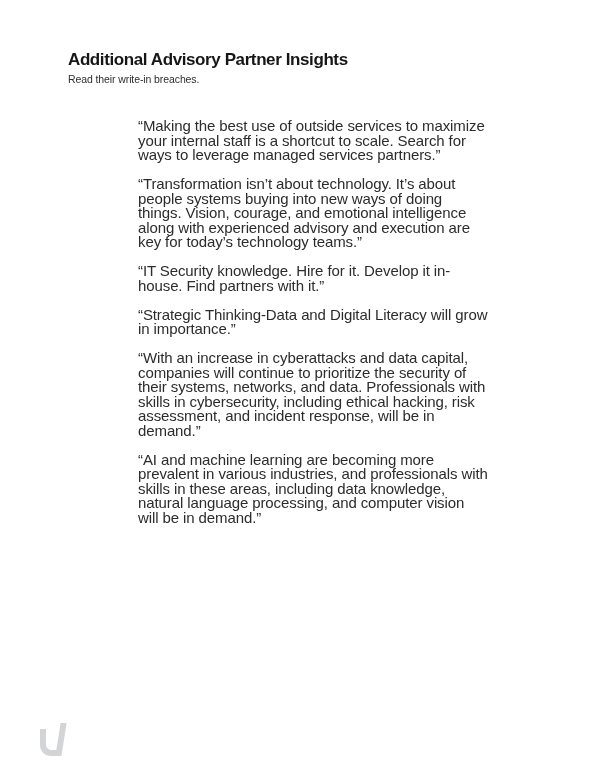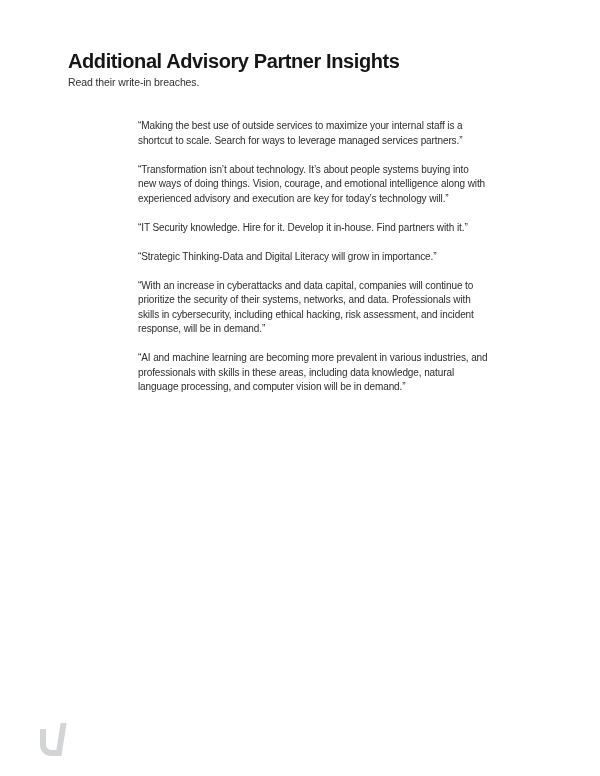--- a/index.html
+++ b/index.html
@@ -20,38 +20,38 @@
     inset: 0;
     background: #ffffff;
   }
   .header {
     position: absolute;
     left: 68px;
     top: 50px;
   }
   .page-title {
     margin: 0;
-    font-size: 20px;
+    font-size: 17px;
     font-weight: bold;
     letter-spacing: -0.4px;
     color: #161616;
     white-space: nowrap;
   }
   .page-subtitle {
     margin: 3px 0 0 0;
     font-size: 10.5px;
     letter-spacing: -0.1px;
     color: #2f2f2f;
   }
   .quotes {
     position: absolute;
     left: 138px;
     top: 119px;
     width: 350px;
-    font-size: 10px;
+    font-size: 15px;
     line-height: 14.5px;
     letter-spacing: -0.1px;
     color: #2c2c2c;
   }
   .quote {
     margin: 0 0 14.5px 0;
   }
   .footer-logo {
     position: absolute;
     left: 40px;
@@ -103,21 +103,21 @@
 
 <div class="page">
 
   <header class="header">
     <h1 class="page-title">Additional Advisory Partner Insights</h1>
     <p class="page-subtitle">Read their write-in breaches.</p>
   </header>
 
   <main class="quotes">
     <p class="quote">“Making the best use of outside services to maximize your internal staff is a shortcut to scale. Search for ways to leverage managed services partners.”</p>
-    <p class="quote">“Transformation isn’t about technology. It’s about people systems buying into new ways of doing things. Vision, courage, and emotional intelligence along with experienced advisory and execution are key for today’s technology will.”</p>
+    <p class="quote">“Transformation isn’t about technology. It’s about people systems buying into new ways of doing things. Vision, courage, and emotional intelligence along with experienced advisory and execution are key for today’s technology teams.”</p>
     <p class="quote">“IT Security knowledge. Hire for it. Develop it in-house. Find partners with it.”</p>
     <p class="quote">“Strategic Thinking-Data and Digital Literacy will grow in importance.”</p>
     <p class="quote">“With an increase in cyberattacks and data capital, companies will continue to prioritize the security of their systems, networks, and data. Professionals with skills in cybersecurity, including ethical hacking, risk assessment, and incident response, will be in demand.”</p>
     <p class="quote">“AI and machine learning are becoming more prevalent in various industries, and professionals with skills in these areas, including data knowledge, natural language processing, and computer vision will be in demand.”</p>
   </main>
 
   <footer>
     <div class="footer-logo">
       <span class="logo-left"></span>
       <span class="logo-right"></span>

